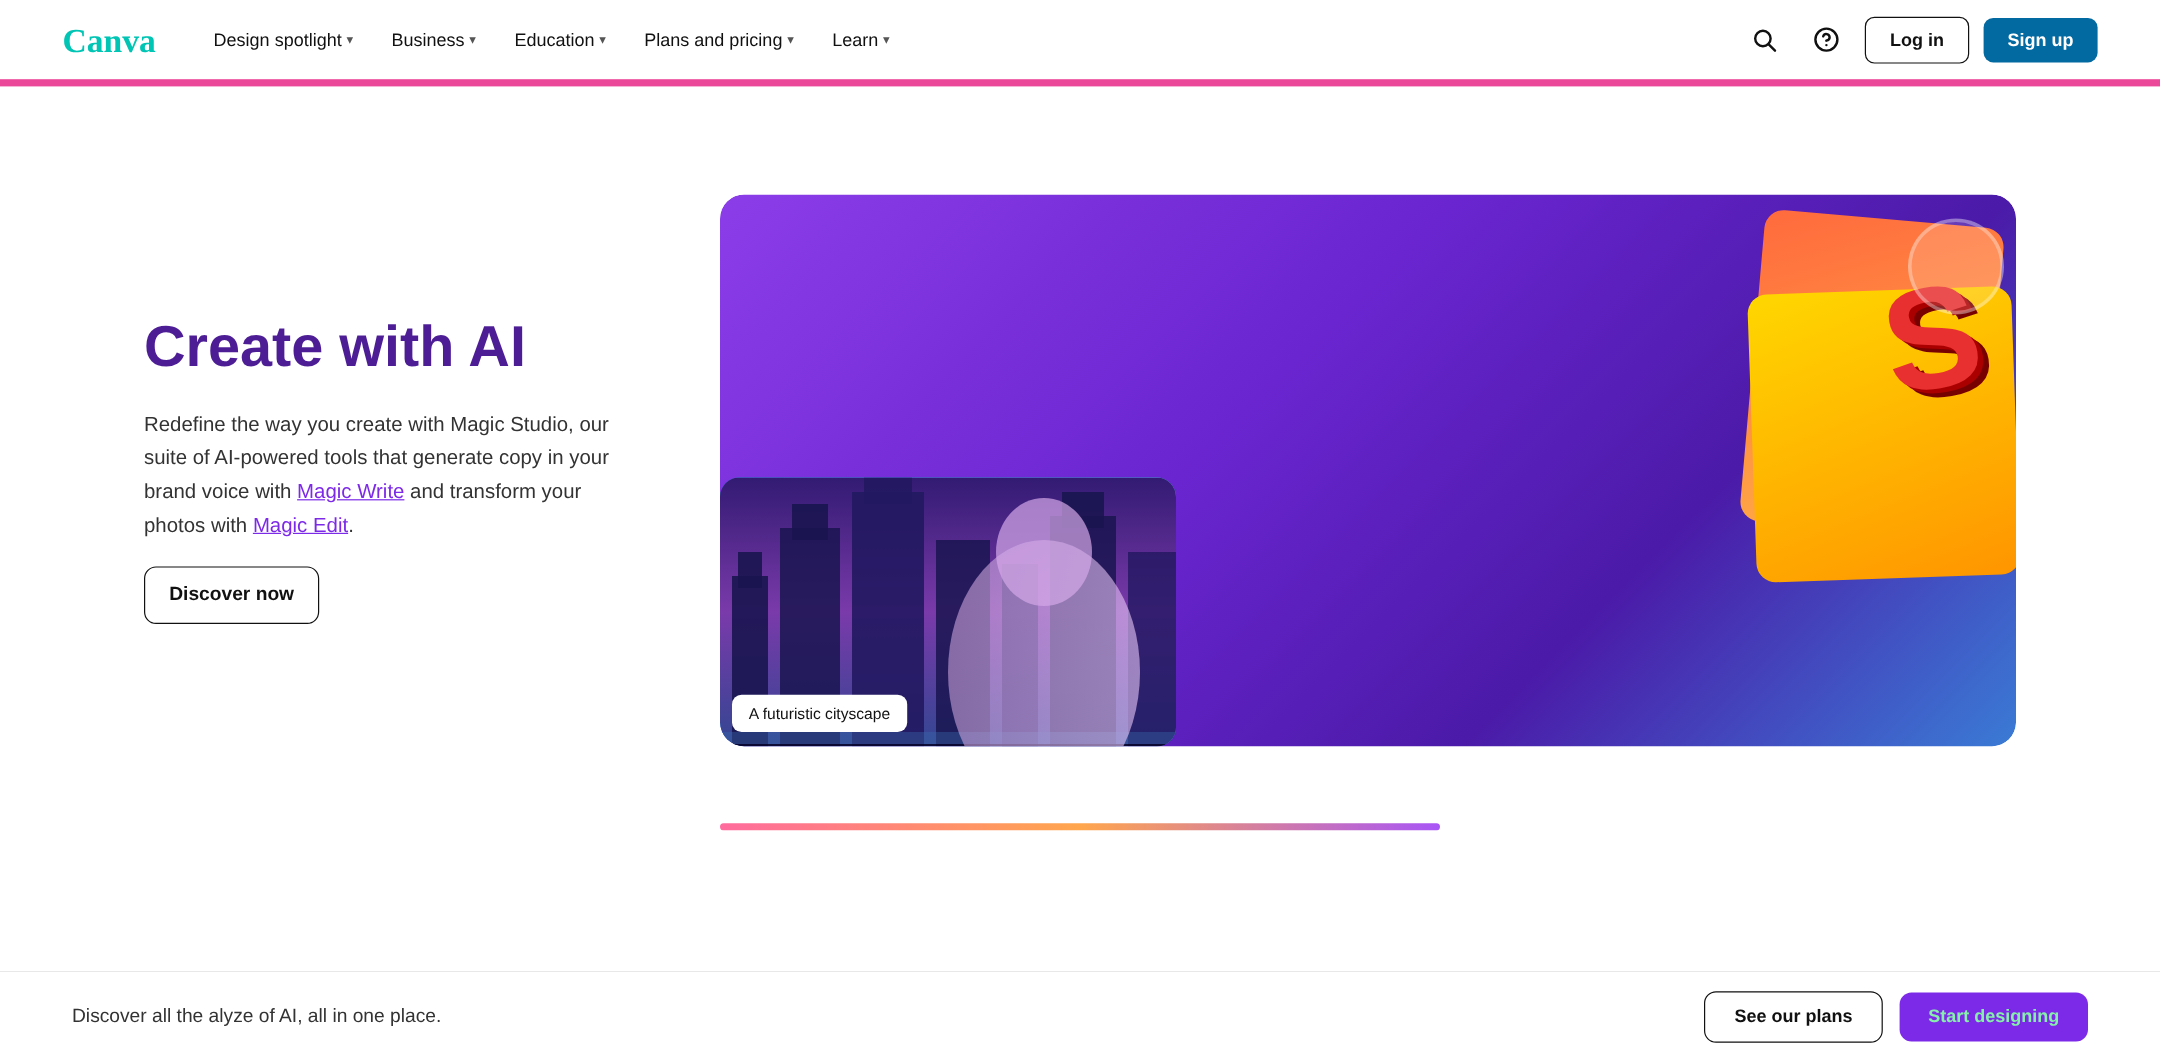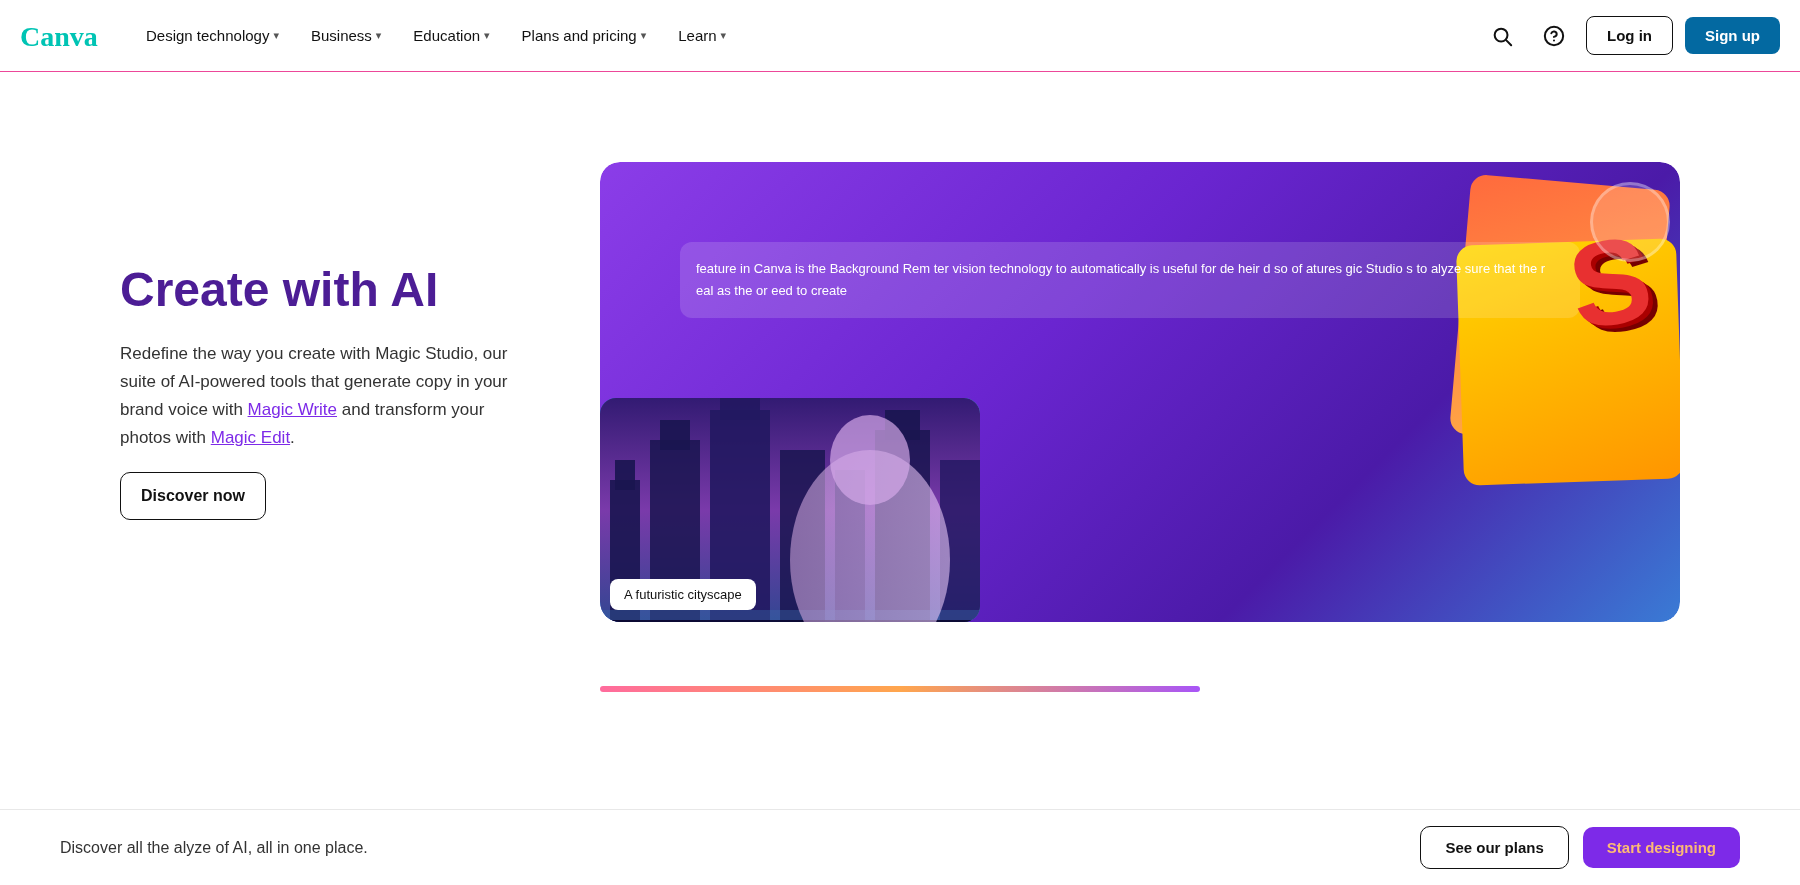--- a/index.html
+++ b/index.html
@@ -1,22 +1,22 @@
 <!DOCTYPE html>
 <html><head>
   <meta charset="utf-8">
   <style>
     * { margin: 0; padding: 0; box-sizing: border-box; }
     body { font-family: -apple-system, BlinkMacSystemFont, 'Segoe UI', sans-serif; background: #fff; overflow-x: hidden; }
 
     
     nav {
       display: flex; align-items: center;
-      padding: 0 20px; height: 72px;
-      border-bottom: 1px solid #ec4899;
+      padding: 0 52px; height: 72px;
+      border-bottom: 6px solid #ec4899;
       position: relative; z-index: 10; background: #fff;
     }
     .nav-logo { margin-right: 32px; cursor: pointer; }
     .nav-logo svg { display: block; }
     .nav-links { display: flex; align-items: center; gap: 4px; flex: 1; }
     .nav-link {
       display: flex; align-items: center; gap: 4px;
       padding: 8px 14px; border-radius: 8px;
       font-size: 15px; color: #111; cursor: pointer;
       font-weight: 500; border: none; background: none;
@@ -138,21 +138,21 @@
     .banner-text { font-size: 16px; color: #333; }
     .banner-actions { display: flex; gap: 14px; align-items: center; }
     .btn-see-plans {
       padding: 12px 24px; border-radius: 10px;
       border: 1.5px solid #111; background: #fff;
       font-size: 15px; font-weight: 600; cursor: pointer; color: #111;
     }
     .btn-start {
       padding: 12px 24px; border-radius: 10px;
       border: none; background: #7d2ae8;
-      font-size: 15px; font-weight: 600; cursor: pointer; color: #fdba74;
+      font-size: 15px; font-weight: 600; cursor: pointer; color: #86efac;
     }
 
     
     .bottom-hint {
       position: absolute; bottom: 0; left: 50%; transform: translateX(-50%);
       width: 600px; height: 6px;
       background: linear-gradient(90deg, #ff6b9d 0%, #ffa64d 50%, #a855f7 100%);
       border-radius: 3px;
     }
   </style>
@@ -160,21 +160,21 @@
 <body>
 
 <nav>
   <div class="nav-logo">
     <svg width="80" height="32" viewBox="0 0 80 32">
       <text x="0" y="26" font-size="28" font-weight="700" fill="#00c4b4" font-family="Georgia, serif">Canva</text>
     </svg>
   </div>
   <div class="nav-links">
     <button class="nav-link">
-      <span>Design technology</span>
+      <span>Design spotlight</span>
       <span class="chevron-icon">▾</span>
     </button>
     <button class="nav-link">
       <span>Business</span>
       <span class="chevron-icon">▾</span>
     </button>
     <button class="nav-link">
       <span>Education</span>
       <span class="chevron-icon">▾</span>
     </button>
@@ -223,23 +223,20 @@
 
   <div class="hero-right">
     <div class="hero-image-bg">
 
       <div class="card-orange">
       </div>
 
       <div class="card-yellow">
       </div>
 
-      <div class="ai-text-card">
-        <span style="white-space:pre-wrap; font-size:13px; line-height:1.7;">feature in Canva is the Background Rem ter vision technology to automatically is useful for de heir d so of atures gic Studio s to alyze sure that the r eal as the or eed to create</span>
-      </div>
 
       <div class="letter-3d">S</div>
 
       <div class="card-blue">
         
         <svg width="100%" height="100%" viewBox="0 0 380 300" preserveAspectRatio="xMidYMid slice">
 
           <defs>
             <linearGradient id="skyGrad" x1="0" y1="0" x2="0" y2="1">
               <stop offset="0%" stop-color="#1a1060"></stop>

